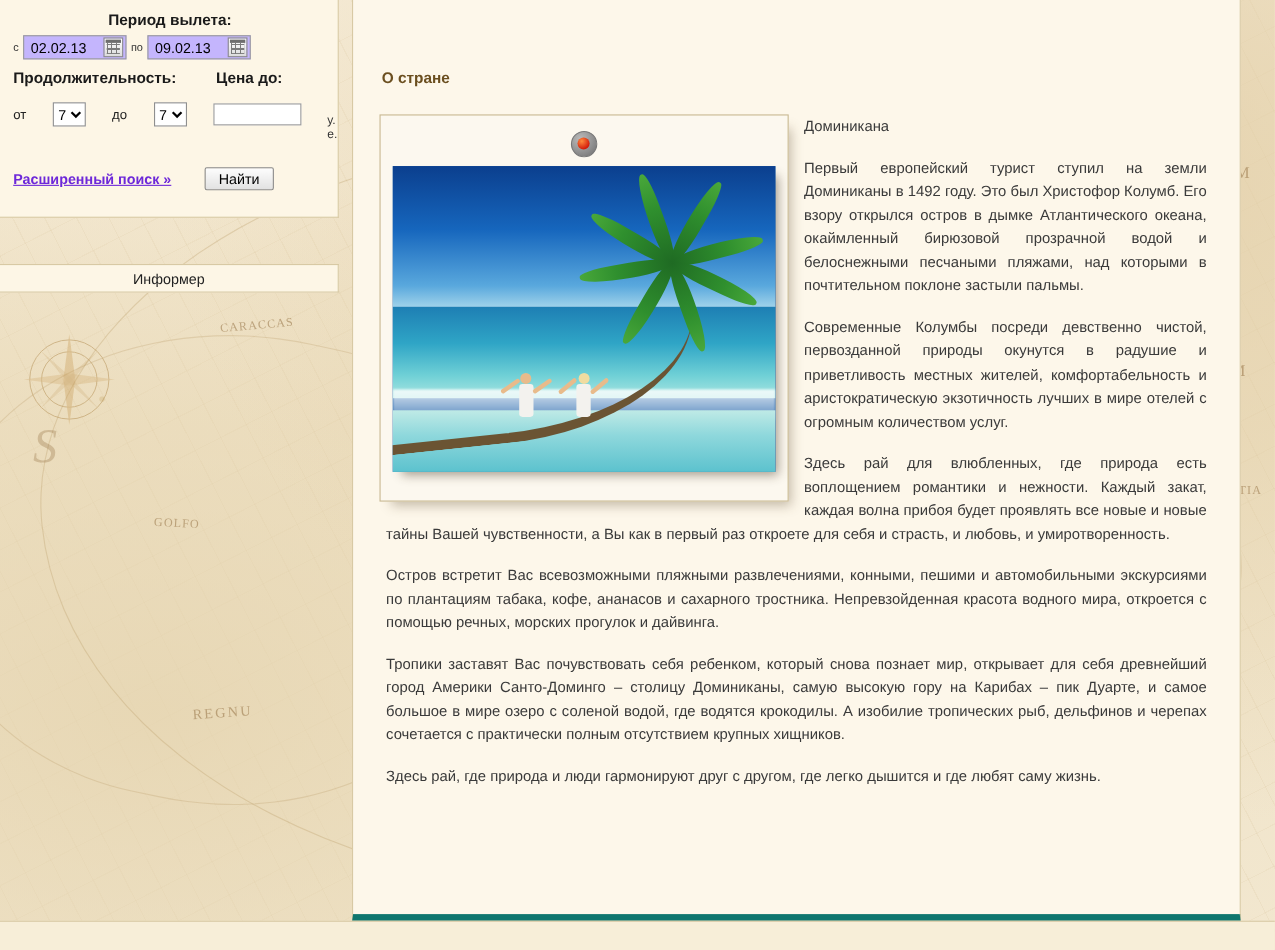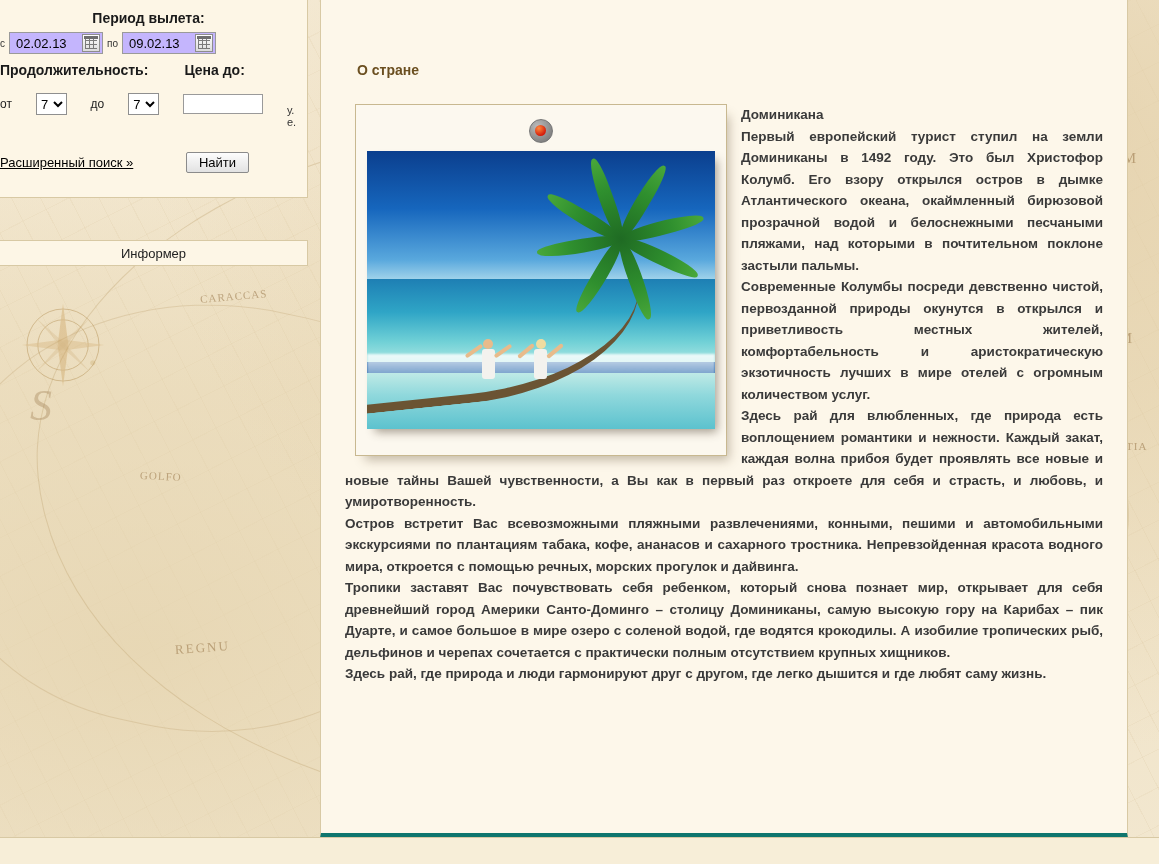--- a/index.html
+++ b/index.html
@@ -80,21 +80,21 @@
     position: absolute;
     left: 0;
     top: 0;
     width: 308px;
     height: 198px;
     background: #fdf6e6;
     border-right: 1px solid #d8c9a4;
     border-bottom: 1px solid #d8c9a4;
     z-index: 3;
     box-sizing: border-box;
-    padding: 6px 10px 0 0;
+    padding: 6px 10px 0 12px;
   }
   .panel-title {
     font-weight: bold;
     font-size: 14px;
     text-align: center;
     color: #1a1a1a;
     margin: 4px 0 6px 0;
   }
   .field-row {
     display: flex;
@@ -166,23 +166,23 @@
   .price-input {
     width: 74px;
     height: 18px;
     border: 1px solid #9a9a9a;
     background: #fff;
     font-size: 13px;
     font-family: "Liberation Sans", sans-serif;
     padding: 0 2px;
   }
   .adv-link {
-    color: #000000;
+    color: #6d28d9;
     text-decoration: underline;
-    font-weight: normal;
+    font-weight: bold;
     font-size: 13px;
     cursor: pointer;
   }
   .find-btn {
     font-family: "Liberation Sans", sans-serif;
     font-size: 13px;
     padding: 2px 12px;
     border: 1px solid #8b8b8b;
     background: linear-gradient(#fdfdfd, #e2e2e2);
     cursor: pointer;
@@ -209,23 +209,23 @@
   
   #content {
     position: absolute;
     left: 320px;
     top: 0;
     width: 808px;
     height: 838px;
     background: #fdf7ea;
     border-left: 1px solid #d8c9a4;
     border-right: 1px solid #d8c9a4;
-    border-bottom: 5px solid #0f766e;
+    border-bottom: 7px solid #0f766e;
     box-sizing: border-box;
-    padding: 0 24px;
+    padding: 0 14px;
     z-index: 3;
   }
   #page-heading {
     font-weight: bold;
     font-size: 14px;
     color: #6b4f20;
     margin: 62px 0 0 12px;
   }
   .article {
     margin-top: 26px;
@@ -333,21 +333,21 @@
     position:absolute; top:10px; width:20px;height:4px;background:#e8bb8b;border-radius:2px;
   }
   .p1 { left: 33%; }
   .p1 .arm.l { left:-18px; transform: rotate(-35deg); }
   .p1 .arm.r { right:-18px; transform: rotate(-35deg); }
   .p2 { left: 48%; }
   .p2 .head { background:#f0dca0; }
   .p2 .arm.l { left:-18px; transform: rotate(-40deg); }
   .p2 .arm.r { right:-18px; transform: rotate(-40deg); }
 
-  .para { margin: 0; font-weight: bold; }
+  .para { margin: 16px; }
   #footer-strip {
     position: absolute;
     left: 0; bottom: 0;
     width: 1159px;
     height: 26px;
     background: #f7eed8;
     border-top: 1px solid #d8c9a4;
     z-index: 4;
   }
 </style>
@@ -451,21 +451,21 @@
           <div class="head"></div>
             <div class="body"></div>
           <div class="arm l"></div>
             <div class="arm r"></div>
         </div>
       </div>
     </div>
 
     <p class="para">Доминикана</p>
     <p class="para">Первый европейский турист ступил на земли Доминиканы в 1492 году. Это был Христофор Колумб. Его взору открылся остров в дымке Атлантического океана, окаймленный бирюзовой прозрачной водой и белоснежными песчаными пляжами, над которыми в почтительном поклоне застыли пальмы.</p>
-    <p class="para">Современные Колумбы посреди девственно чистой, первозданной природы окунутся в открылся и приветливость местных жителей, комфортабельность и аристократическую экзотичность лучших в мире отелей с огромным количеством услуг.</p>
+    <p class="para">Современные Колумбы посреди девственно чистой, первозданной природы окунутся в радушие и приветливость местных жителей, комфортабельность и аристократическую экзотичность лучших в мире отелей с огромным количеством услуг.</p>
     <p class="para">Здесь рай для влюбленных, где природа есть воплощением романтики и нежности. Каждый закат, каждая волна прибоя будет проявлять все новые и новые тайны Вашей чувственности, а Вы как в первый раз откроете для себя и страсть, и любовь, и умиротворенность.</p>
     <p class="para">Остров встретит Вас всевозможными пляжными развлечениями, конными, пешими и автомобильными экскурсиями по плантациям табака, кофе, ананасов и сахарного тростника. Непревзойденная красота водного мира, откроется с помощью речных, морских прогулок и дайвинга.</p>
     <p class="para">Тропики заставят Вас почувствовать себя ребенком, который снова познает мир, открывает для себя древнейший город Америки Санто-Доминго – столицу Доминиканы, самую высокую гору на Карибах – пик Дуарте, и самое большое в мире озеро с соленой водой, где водятся крокодилы. А изобилие тропических рыб, дельфинов и черепах сочетается с практически полным отсутствием крупных хищников.</p>
     <p class="para">Здесь рай, где природа и люди гармонируют друг с другом, где легко дышится и где любят саму жизнь.</p>
   </div>
 </div>
 
 <div id="footer-strip"></div>
 
 </body></html>

